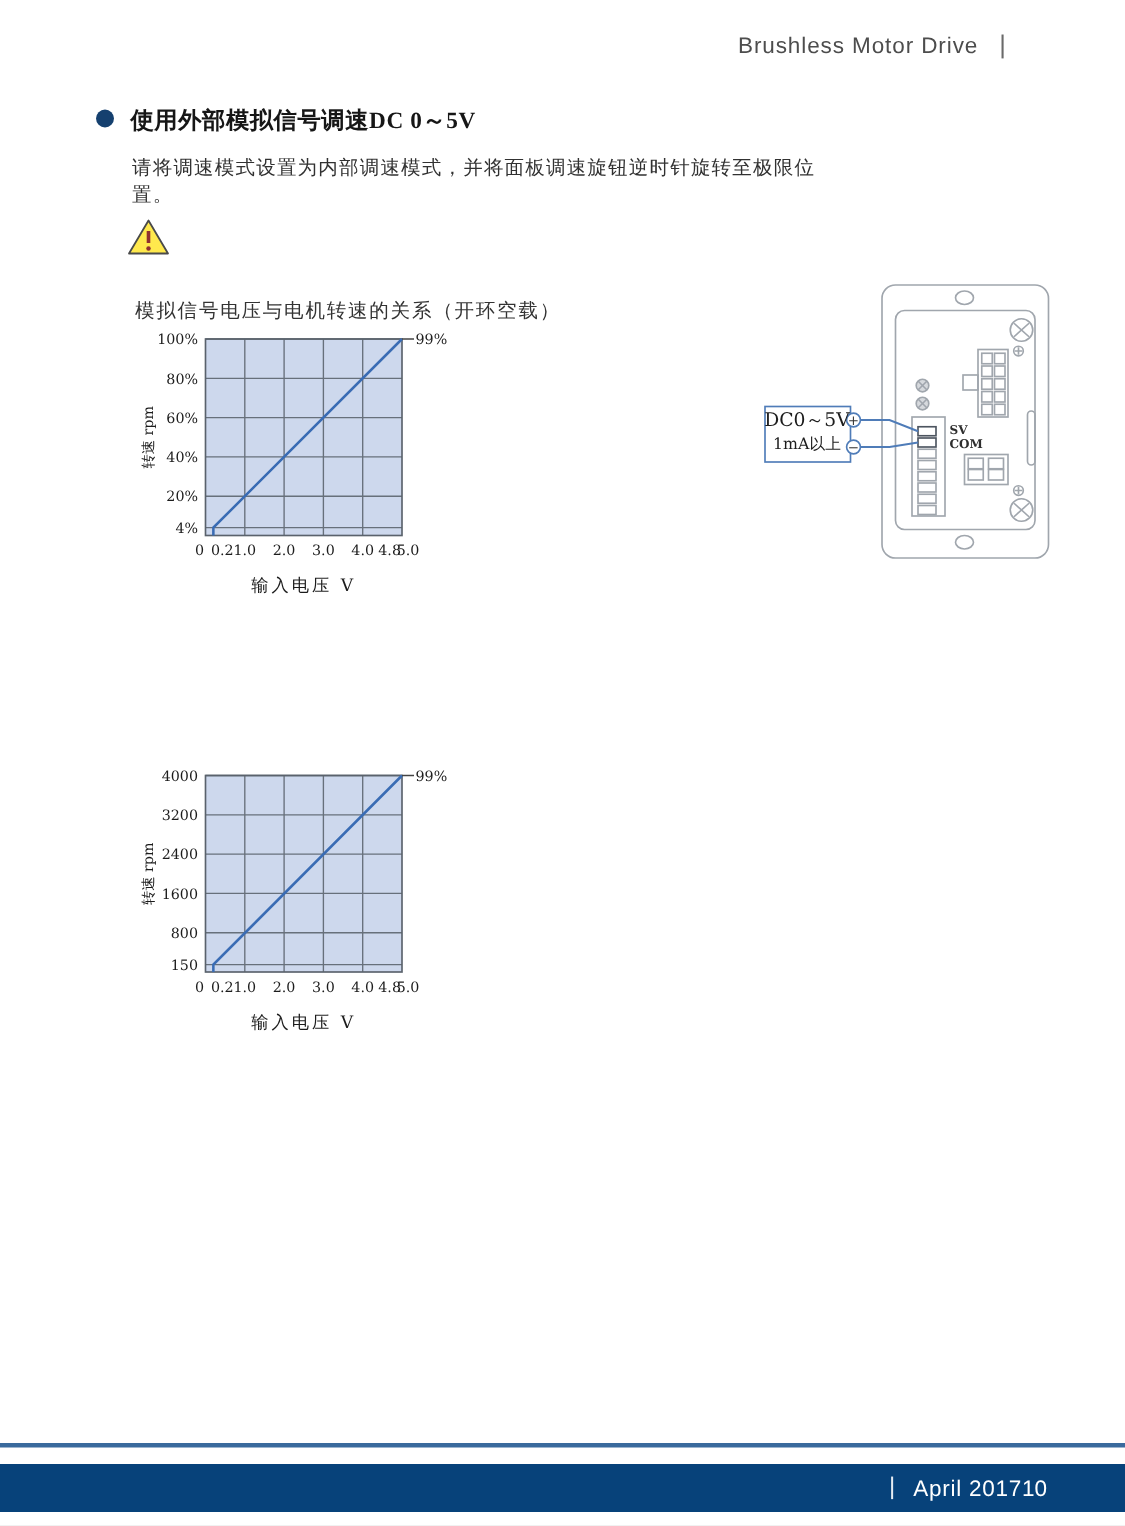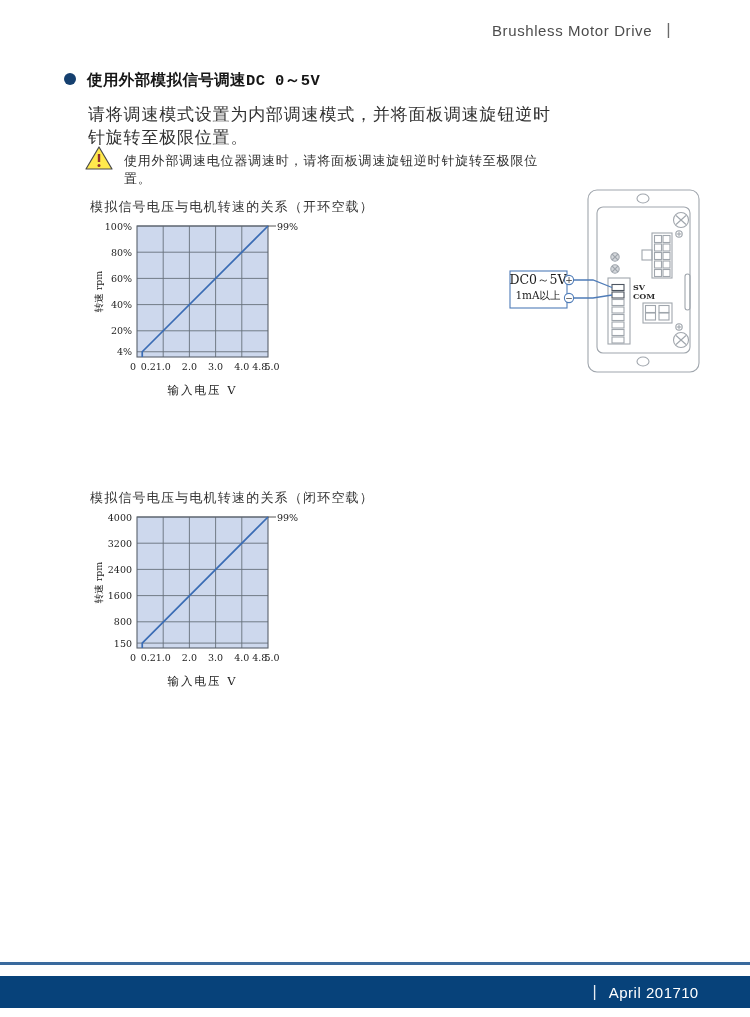--- a/index.html
+++ b/index.html
@@ -6,23 +6,23 @@
   .page{position:relative;width:750px;height:1017px;background:#ffffff;overflow:hidden;
         font-family:"DejaVu Serif","Liberation Serif",serif;color:#222;}
   
   .hdr{position:absolute;top:20px;left:448px;display:flex;align-items:center;gap:14px;
        font-family:"Liberation Sans","DejaVu Sans",sans-serif;margin-left:44px;}
   .hdr-title{font-size:15px;color:#4d4d4d;letter-spacing:.6px;}
   .hdr-bar{color:#6a6a6a;font-size:17px;font-weight:300;}
   
   .sec{position:absolute;top:70px;left:64px;display:flex;align-items:flex-start;gap:11px;}
   .bullet{width:12px;height:12px;border-radius:50%;background:#15406f;margin-top:3px;flex:0 0 auto;}
-  .sec-title{font-family:Liberation Mono, monospace;font-weight:bold;
+  .sec-title{font-family:Liberation Serif, serif;font-weight:bold;
              font-size:15.5px;color:#161616;letter-spacing:.4px;}
-  .intro{position:absolute;top:103px;left:88px;width:470px;font-size:17px;color:#313131;letter-spacing:.8px;}
+  .intro{position:absolute;top:103px;left:88px;width:470px;font-size:13px;color:#313131;letter-spacing:.8px;}
   
   .warn-icon{position:absolute;top:145px;left:84px;}
   .warn-text{position:absolute;top:152px;left:124px;width:440px;font-size:13px;color:#313131;letter-spacing:.8px;}
   
   .chart-title{position:absolute;left:90px;font-size:13px;color:#333;letter-spacing:1.2px;}
   .chart-svg{position:absolute;left:88px;}
   
   .para{position:absolute;left:87px;font-size:13px;line-height:21px;color:#262626;
         letter-spacing:1px;text-align:justify;}
   
@@ -52,21 +52,20 @@
   </div>
   <div class="intro">请将调速模式设置为内部调速模式，并将面板调速旋钮逆时针旋转至极限位置。</div>
 
   <div class="warn-icon">
     <svg width="30" height="27" viewBox="0 0 30 27">
       <path d="M15 2 L28 24 L2 24 Z" fill="#ffe94d" stroke="#4a4a4a" stroke-width="1.2" stroke-linejoin="round"></path>
       <line x1="15" y1="9" x2="15" y2="17" stroke="#8f3030" stroke-width="2.4"></line>
       <circle cx="15" cy="20.6" r="1.5" fill="#8f3030"></circle>
     </svg>
   </div>
-  <div class="warn-text">使用外部调速电位器调速时，请将面板调速旋钮逆时针旋转至极限位置。</div>
 
   <div class="chart-title" style="top:198px;">模拟信号电压与电机转速的关系（开环空载）</div>
   <svg class="chart-svg" style="top:218px;" width="250" height="185">
       <rect x="49" y="8" width="131" height="131" fill="#cdd8ed"></rect>
       <line x1="75.2" y1="8" x2="75.2" y2="139" stroke="#67707b" stroke-width="0.9"></line>
       <line x1="101.4" y1="8" x2="101.4" y2="139" stroke="#67707b" stroke-width="0.9"></line>
       <line x1="127.6" y1="8" x2="127.6" y2="139" stroke="#67707b" stroke-width="0.9"></line>
       <line x1="153.8" y1="8" x2="153.8" y2="139" stroke="#67707b" stroke-width="0.9"></line>
       <line x1="49" y1="133.76" x2="180" y2="133.76" stroke="#67707b" stroke-width="0.9"></line>
       <line x1="49" y1="112.8" x2="180" y2="112.8" stroke="#67707b" stroke-width="0.9"></line>
@@ -90,21 +89,20 @@
       <text x="171.76" y="152" text-anchor="middle" font-size="9.5" fill="#1c1c1c" font-family="DejaVu Serif,serif">4.8</text>
       <text x="184" y="152" text-anchor="middle" font-size="9.5" fill="#1c1c1c" font-family="DejaVu Serif,serif">5.0</text>
       <polyline points="54.24,139 54.24,133.76 180,8" fill="none" stroke="#3a6cb4" stroke-width="1.7"></polyline>
       <line x1="180" y1="8" x2="188" y2="8" stroke="#444" stroke-width="0.9"></line>
       <text x="189" y="11.5" font-size="9.5" fill="#1c1c1c" font-family="DejaVu Serif,serif">99%</text>
       <text x="0" y="0" text-anchor="middle" font-size="9.5" fill="#1c1c1c" font-family="DejaVu Serif,serif" transform="translate(14,73.5) rotate(-90)">转速 rpm</text>
       <text x="114.5" y="176" text-anchor="middle" font-size="11.5" fill="#1c1c1c" letter-spacing="2" font-family="DejaVu Serif,serif">输入电压 V</text>
     </svg>
 
 
-  <div class="chart-title" style="top:489px;">模拟信号电压与电机转速的关系（闭环空载）</div>
   <svg class="chart-svg" style="top:509px;" width="250" height="185">
       <rect x="49" y="8" width="131" height="131" fill="#cdd8ed"></rect>
       <line x1="75.2" y1="8" x2="75.2" y2="139" stroke="#67707b" stroke-width="0.9"></line>
       <line x1="101.4" y1="8" x2="101.4" y2="139" stroke="#67707b" stroke-width="0.9"></line>
       <line x1="127.6" y1="8" x2="127.6" y2="139" stroke="#67707b" stroke-width="0.9"></line>
       <line x1="153.8" y1="8" x2="153.8" y2="139" stroke="#67707b" stroke-width="0.9"></line>
       <line x1="49" y1="134.0875" x2="180" y2="134.0875" stroke="#67707b" stroke-width="0.9"></line>
       <line x1="49" y1="112.8" x2="180" y2="112.8" stroke="#67707b" stroke-width="0.9"></line>
       <line x1="49" y1="86.6" x2="180" y2="86.6" stroke="#67707b" stroke-width="0.9"></line>
       <line x1="49" y1="60.400000000000006" x2="180" y2="60.400000000000006" stroke="#67707b" stroke-width="0.9"></line>

